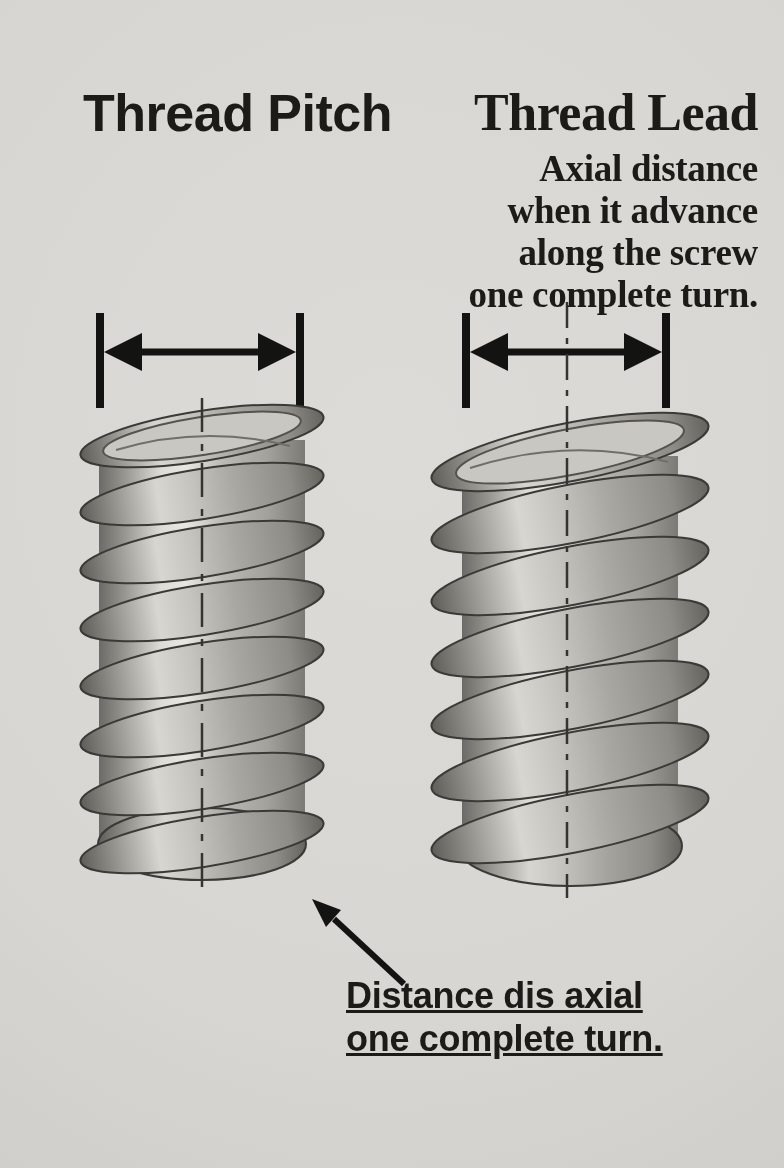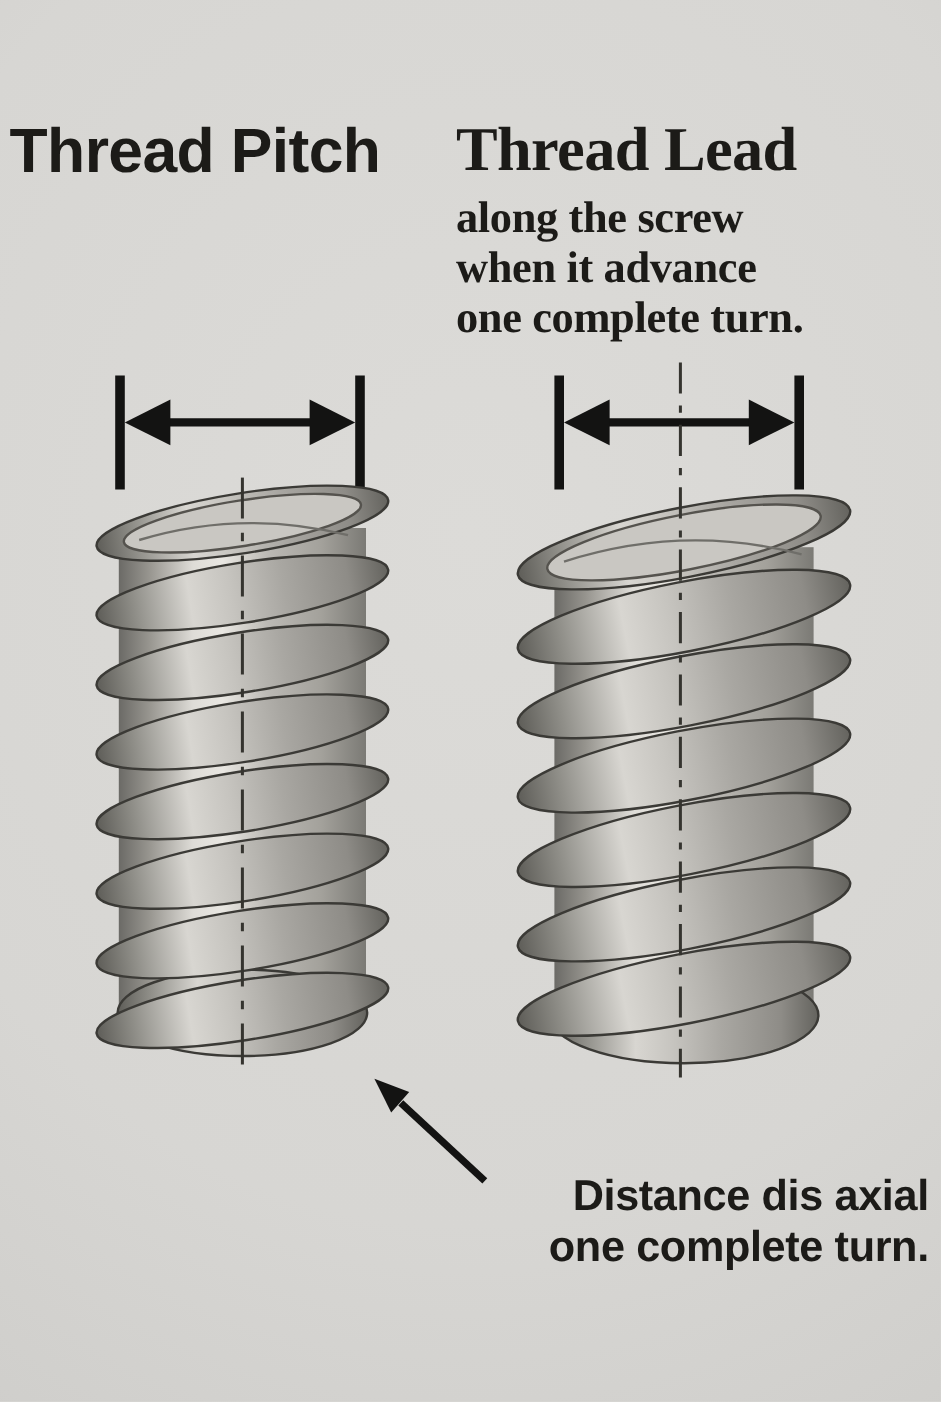--- a/index.html
+++ b/index.html
@@ -2,28 +2,28 @@
 <html><head>
 <meta charset="utf-8">
 <style>
   html,body{margin:0;padding:0;background:#d7d6d3;}
   .canvas{
     position:relative;width:784px;height:1168px;overflow:hidden;
     background:radial-gradient(120% 90% at 50% 38%, #dcdbd8 0%, #d7d6d3 55%, #cac9c6 100%);
     font-family:"Liberation Sans", sans-serif;color:#1c1b18;
   }
   svg.art{position:absolute;left:0;top:0;}
-  .col{position:absolute;text-align:left;margin-top:13px;}
+  .col{position:absolute;text-align:right;}
   .col-left{left:8px;top:84px;width:384px;}
   .col-right{left:380px;top:84px;width:378px;font-family:Liberation Serif, serif;}
   .title{font-size:52px;line-height:58px;font-weight:700;letter-spacing:-0.5px;margin:0;}
   .subtitle{font-size:37px;line-height:42px;font-weight:600;letter-spacing:-0.3px;margin-top:6px;}
   .annotation{
-    position:absolute;left:346px;top:974px;width:428px;text-align:right;
-    font-size:36px;line-height:43px;font-weight:600;letter-spacing:-0.3px;
+    position:absolute;left:346px;top:974px;width:428px;text-align:left;
+    font-size:36px;line-height:43px;font-weight:600;letter-spacing:-0.3px;text-decoration:underline;
   }
 </style>
 </head>
 <body>
 
 <div class="canvas">
 
   <svg class="art" width="784" height="1168" viewBox="0 0 784 1168">
     <defs>
       <linearGradient id="metalCore" x1="0" y1="0" x2="1" y2="0">
@@ -99,22 +99,23 @@
     </g>
   </svg>
 
   <div class="col col-left">
     <h1 class="title">Thread Pitch</h1>
   </div>
 
   <div class="col col-right">
     <h1 class="title">Thread Lead</h1>
     <div class="subtitle">
+      <div>Axial distance</div>
+      <div>when it advance</div>
       <div>along the screw</div>
-      <div>when it advance</div>
       <div>one complete turn.</div>
     </div>
   </div>
 
   <div class="annotation">
     <div>Distance dis axial</div>
     <div>one complete turn.</div>
   </div>
 
 </div>

